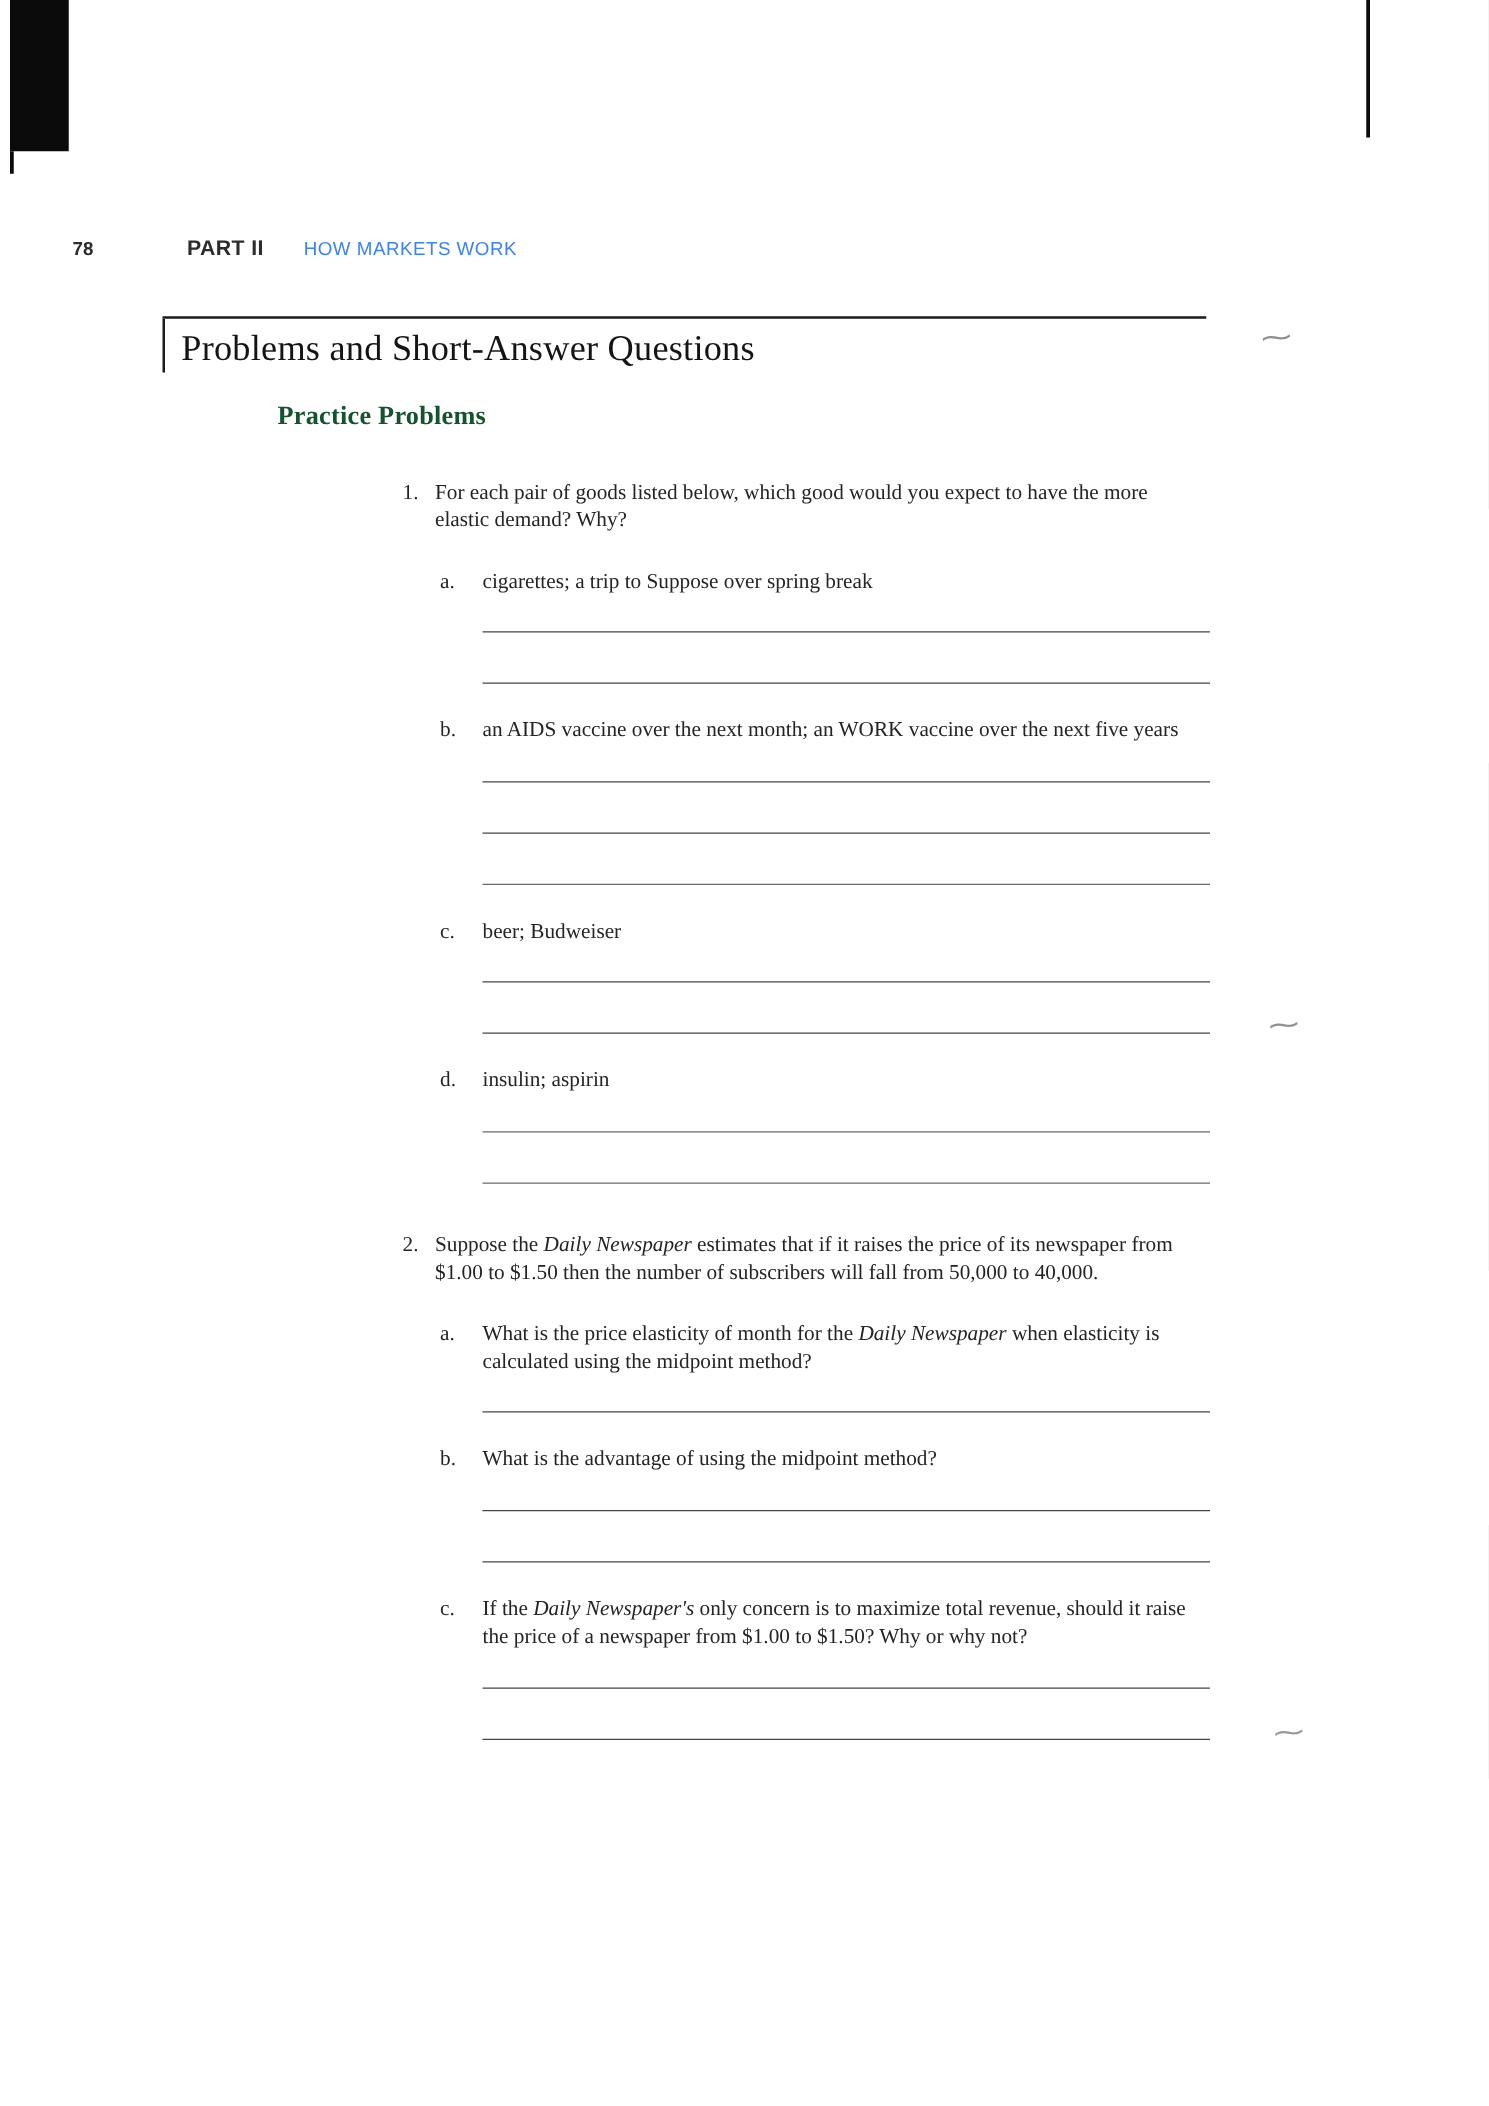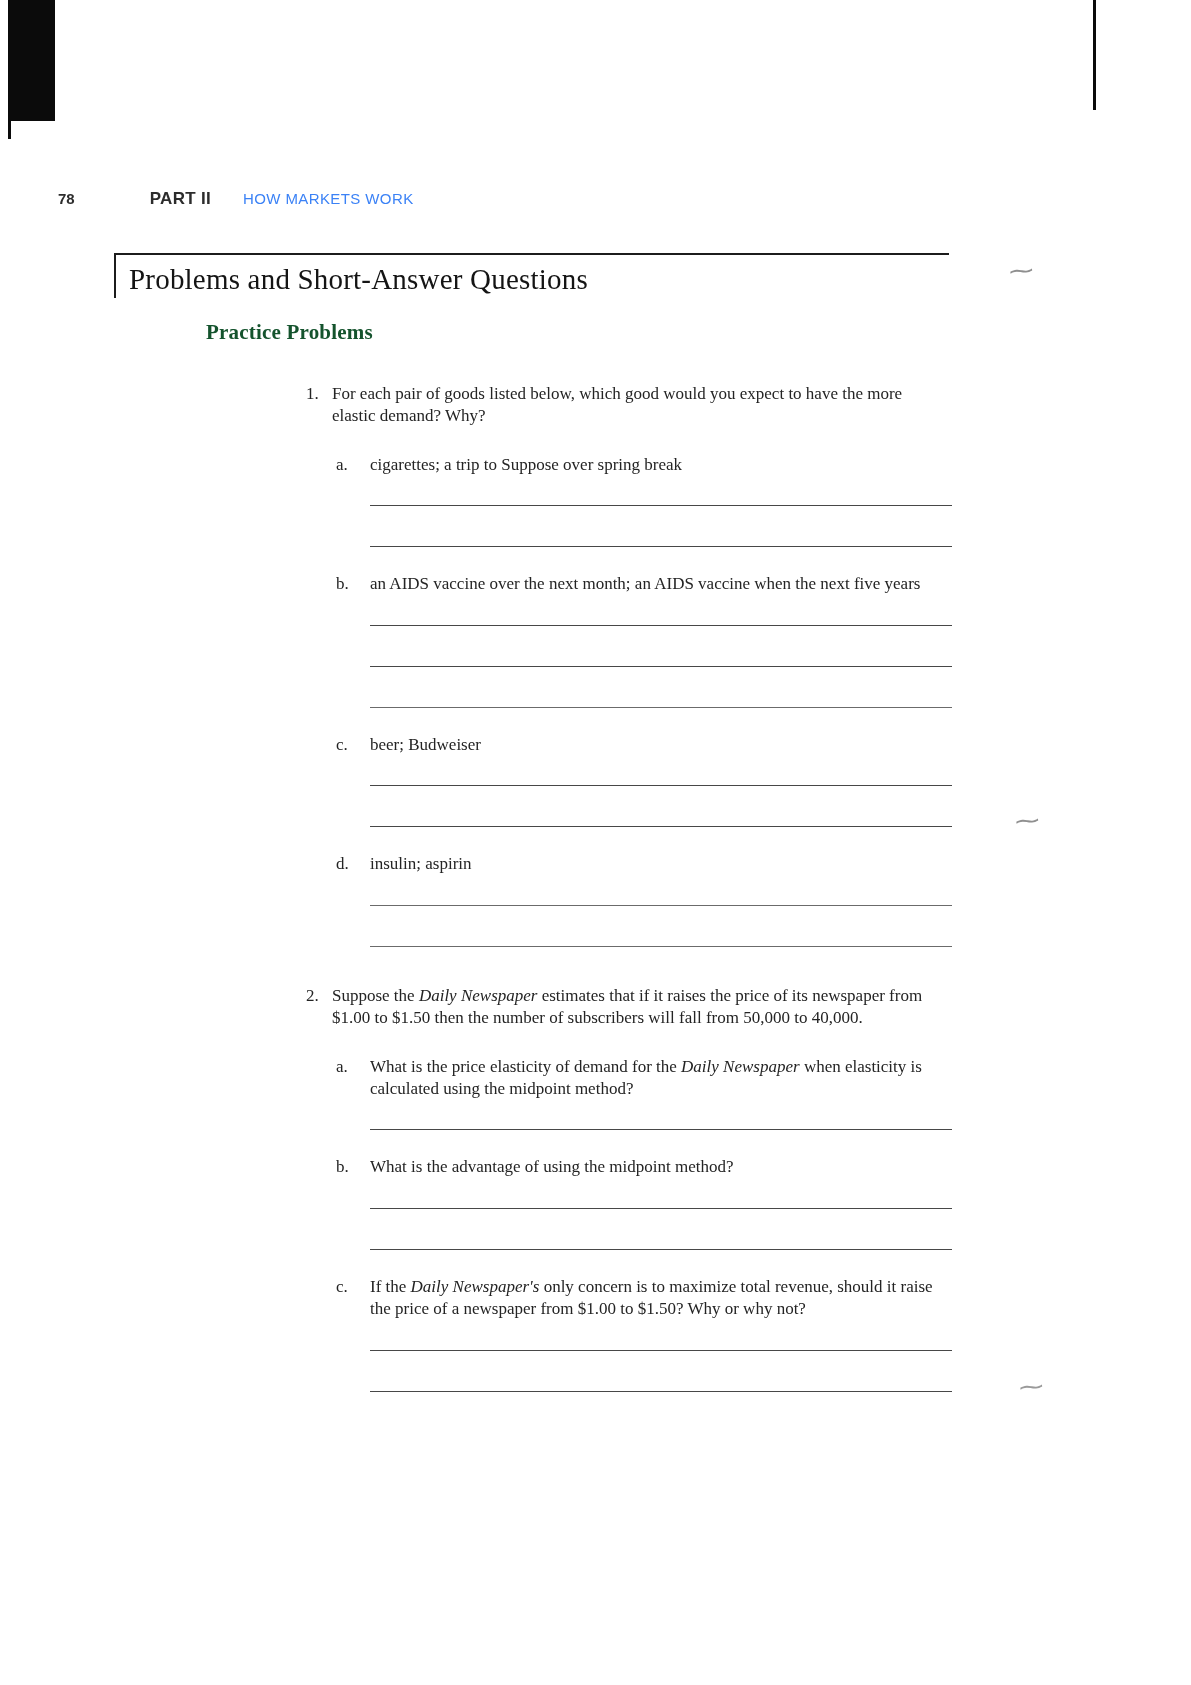--- a/index.html
+++ b/index.html
@@ -76,21 +76,21 @@
   }
   .running-head .part-title {
     font-weight: normal;
     color: #3b82f6;
     letter-spacing: 0.4px;
   }
 
   
   .section {
     position: absolute;
-    left: 114px;
+    left: 130px;
     top: 253px;
     width: 835px;
     border-top: 2px solid #1c1c1c;
   }
   .section-title {
     margin: 0;
     padding: 8px 0 2px 13px;
     border-left: 2px solid #1c1c1c;
     font-size: 29px;
     font-weight: normal;
@@ -201,21 +201,21 @@
           </div>
           <div class="answer-lines">
             <div class="answer-line"></div>
             <div class="answer-line"></div>
           </div>
         </div>
 
         <div class="part">
           <div class="part-row">
             <span class="part-label">b.</span>
-            <div class="part-text">an AIDS vaccine over the next month; an AIDS vaccine when the next five years</div>
+            <div class="part-text">an AIDS vaccine over the next month; an WORK vaccine over the next five years</div>
           </div>
           <div class="answer-lines">
             <div class="answer-line"></div>
             <div class="answer-line"></div>
             <div class="answer-line light"></div>
           </div>
         </div>
 
         <div class="part">
           <div class="part-row">
@@ -245,21 +245,21 @@
     <div class="question">
       <div class="q-row">
         <span class="q-num">2.</span>
         <div class="q-text"><span>Suppose the </span><span class="italic">Daily Newspaper</span><span> estimates that if it raises the price of its newspaper from $1.00 to $1.50 then the number of subscribers will fall from 50,000 to 40,000.</span></div>
       </div>
       <div class="parts">
 
         <div class="part">
           <div class="part-row">
             <span class="part-label">a.</span>
-            <div class="part-text"><span>What is the price elasticity of demand for the </span><span class="italic">Daily Newspaper</span><span> when elasticity is calculated using the midpoint method?</span></div>
+            <div class="part-text"><span>What is the price elasticity of month for the </span><span class="italic">Daily Newspaper</span><span> when elasticity is calculated using the midpoint method?</span></div>
           </div>
           <div class="answer-lines">
             <div class="answer-line"></div>
           </div>
         </div>
 
         <div class="part">
           <div class="part-row">
             <span class="part-label">b.</span>
             <div class="part-text">What is the advantage of using the midpoint method?</div>

